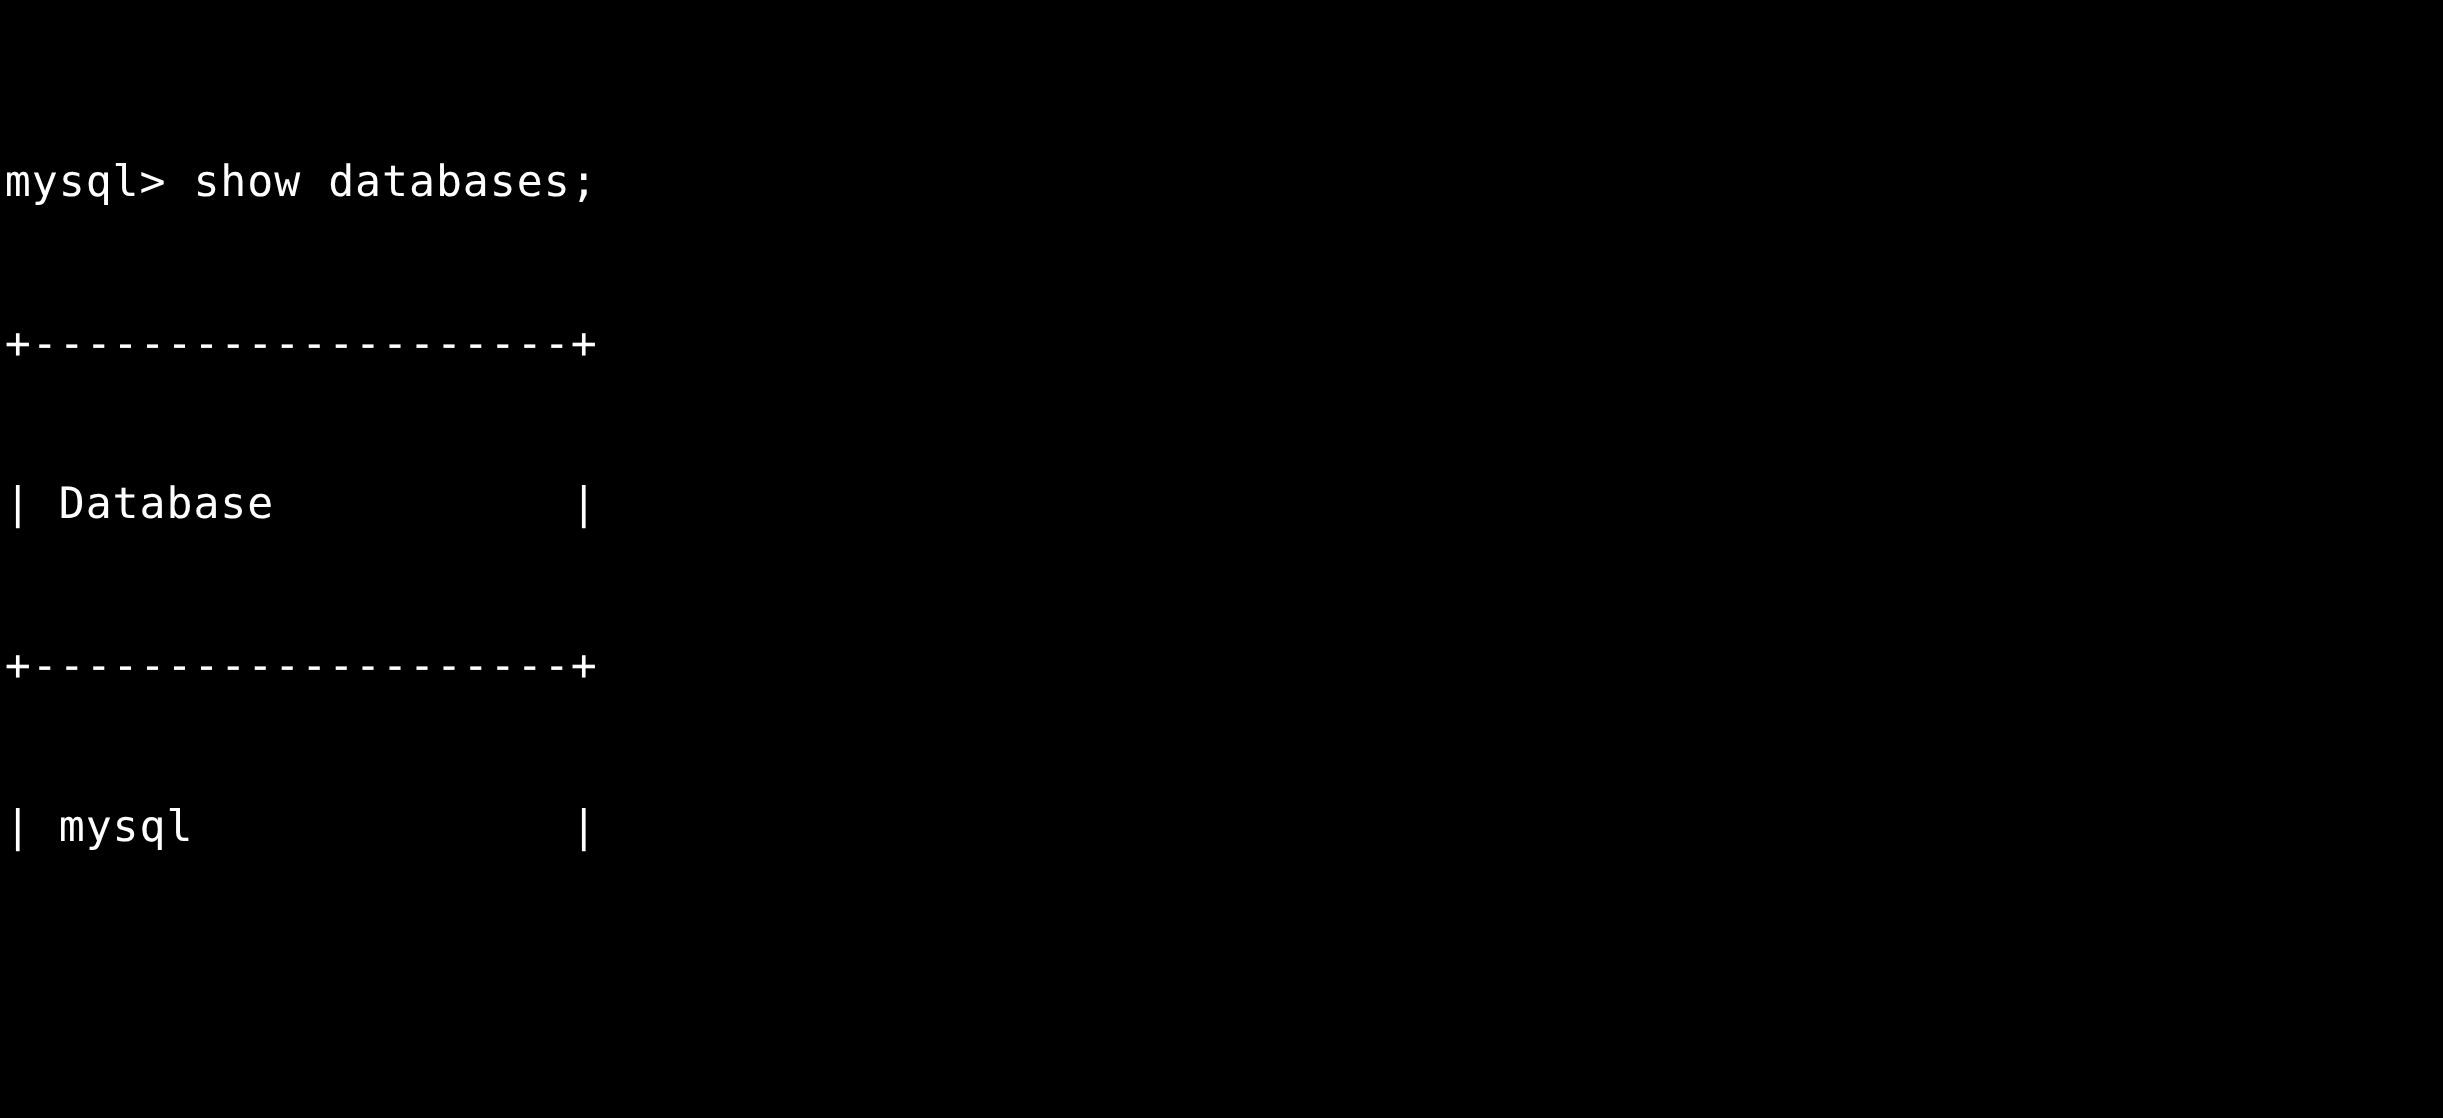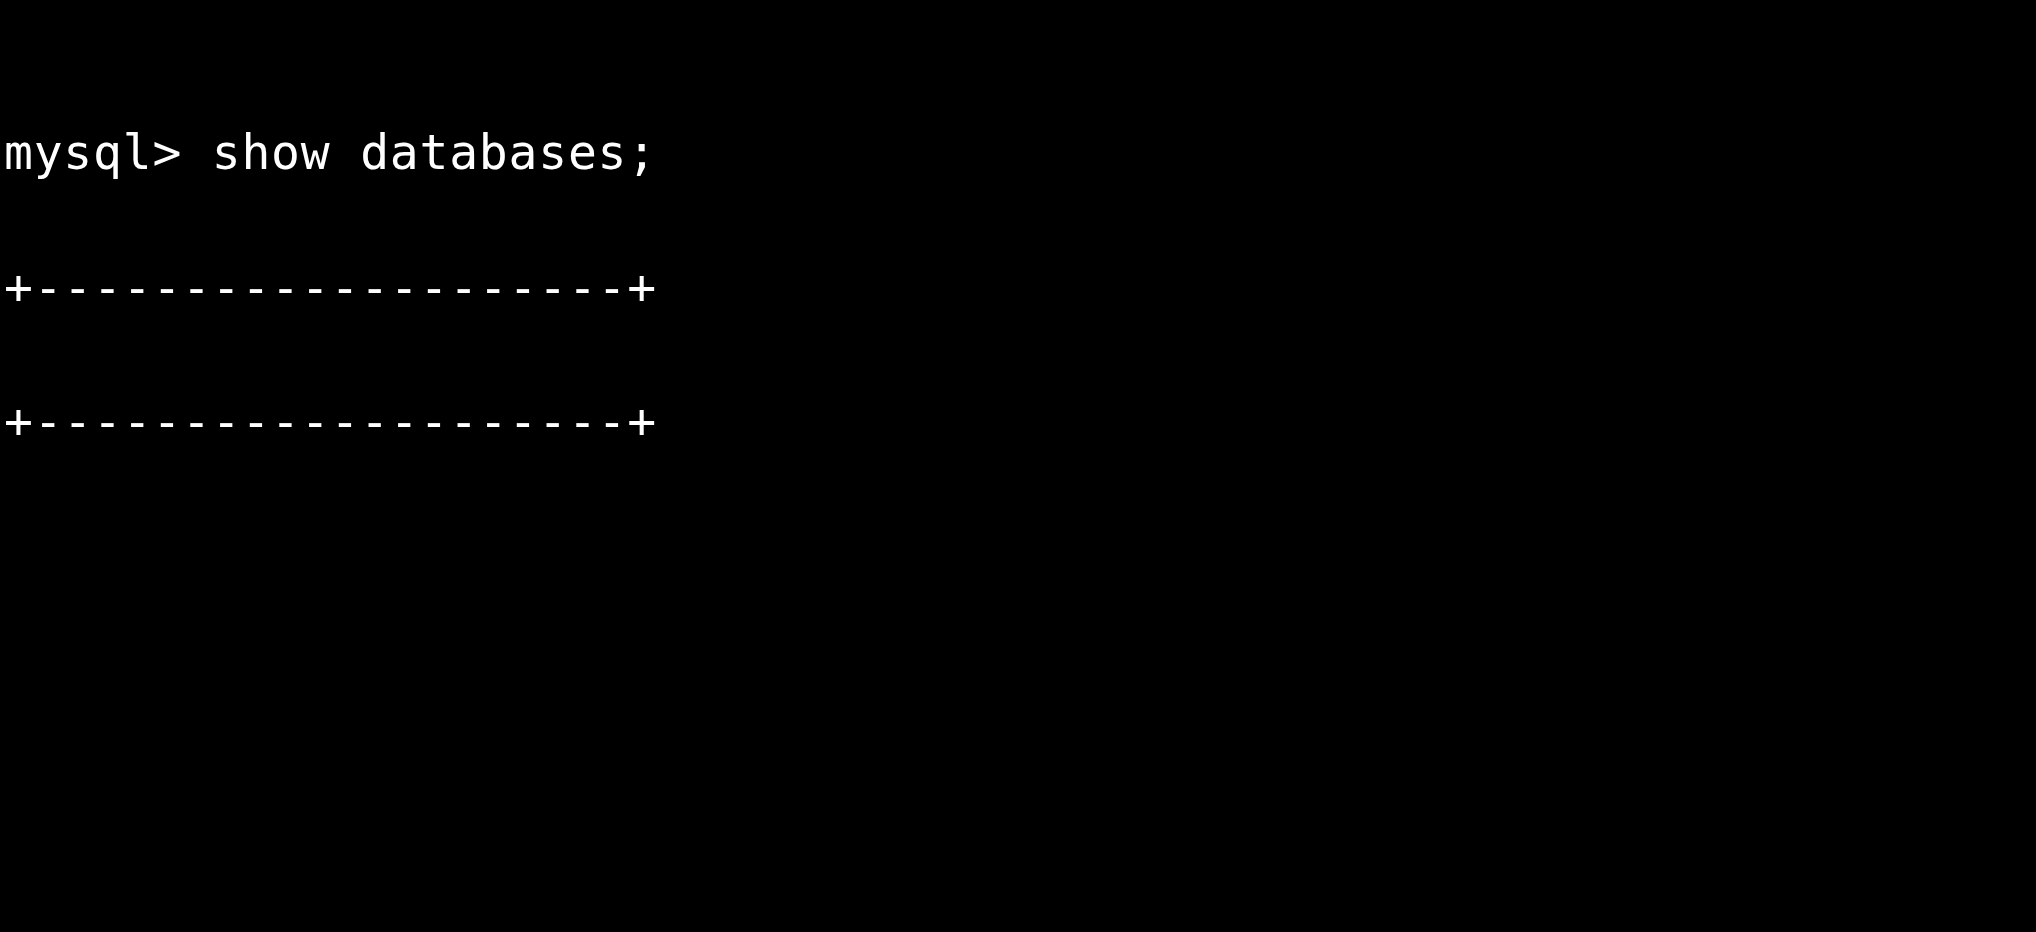--- a/index.html
+++ b/index.html
@@ -13,21 +13,21 @@
     height: 932px;
     overflow: hidden;
   }
   #terminal {
     position: relative;
     width: 2036px;
     height: 932px;
     background: #000000;
     color: #ffffff;
     font-family: "DejaVu Sans Mono", "Liberation Mono", monospace;
-    font-size: 48px;
+    font-size: 36px;
     line-height: 44.8px;
     letter-spacing: 0.78px;
     padding: 0;
     box-sizing: border-box;
     overflow: hidden;
   }
   #screen {
     position: absolute;
     left: 4px;
     top: -4px;
@@ -41,21 +41,23 @@
   }
 </style>
 </head>
 <body>
 
 <div id="terminal">
   <div id="screen">
 
     <span class="line">mysql&gt; show databases;</span>
     <span class="line">+--------------------+</span>
+    <span class="line">| Database           |</span>
     <span class="line">+--------------------+</span>
+    <span class="line">| mysql              |</span>
     
     
     
     
     
     
     
     
     
 

